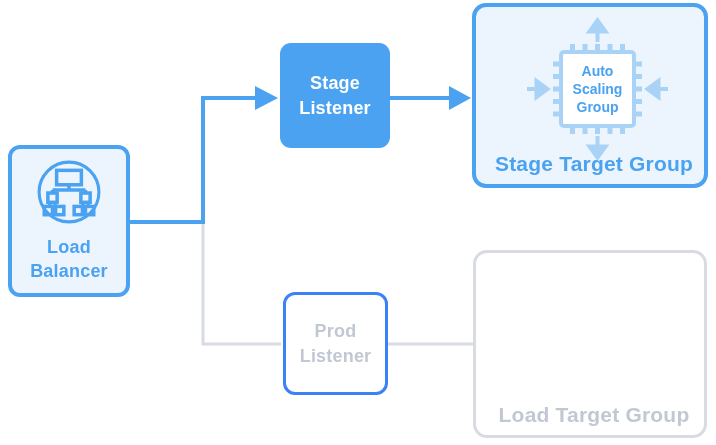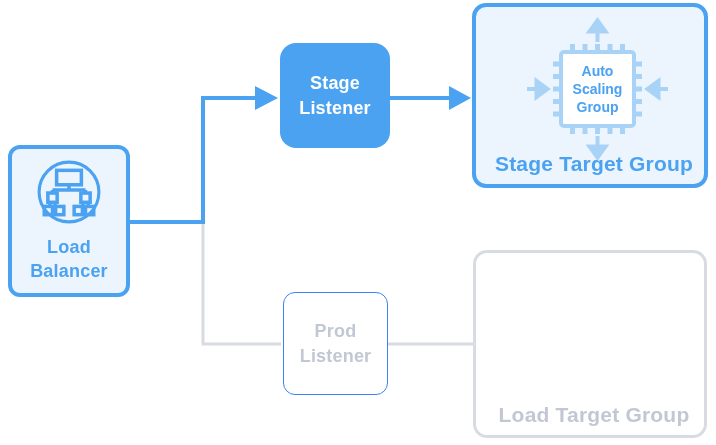--- a/index.html
+++ b/index.html
@@ -34,27 +34,27 @@
     width: 122px; height: 152px;
     background: #ECF4FD;
     border: 4px solid #4AA2F0;
     border-radius: 12px;
     gap: 10px;
   }
   .node-stage-listener {
     left: 280px; top: 43px;
     width: 110px; height: 105px;
     background: #4AA2F0;
-    border-radius: 16px;
+    border-radius: 11px;
   }
   .node-prod-listener {
     left: 283px; top: 292px;
     width: 105px; height: 103px;
     background: #ffffff;
-    border: 1px solid #3b82f6;
+    border: 3px solid #3b82f6;
     border-radius: 12px;
   }
   .node-stage-tg {
     left: 472px; top: 3px;
     width: 236px; height: 185px;
     background: #ECF4FD;
     border: 4px solid #4AA2F0;
     border-radius: 14px;
   }
   .node-prod-tg {

